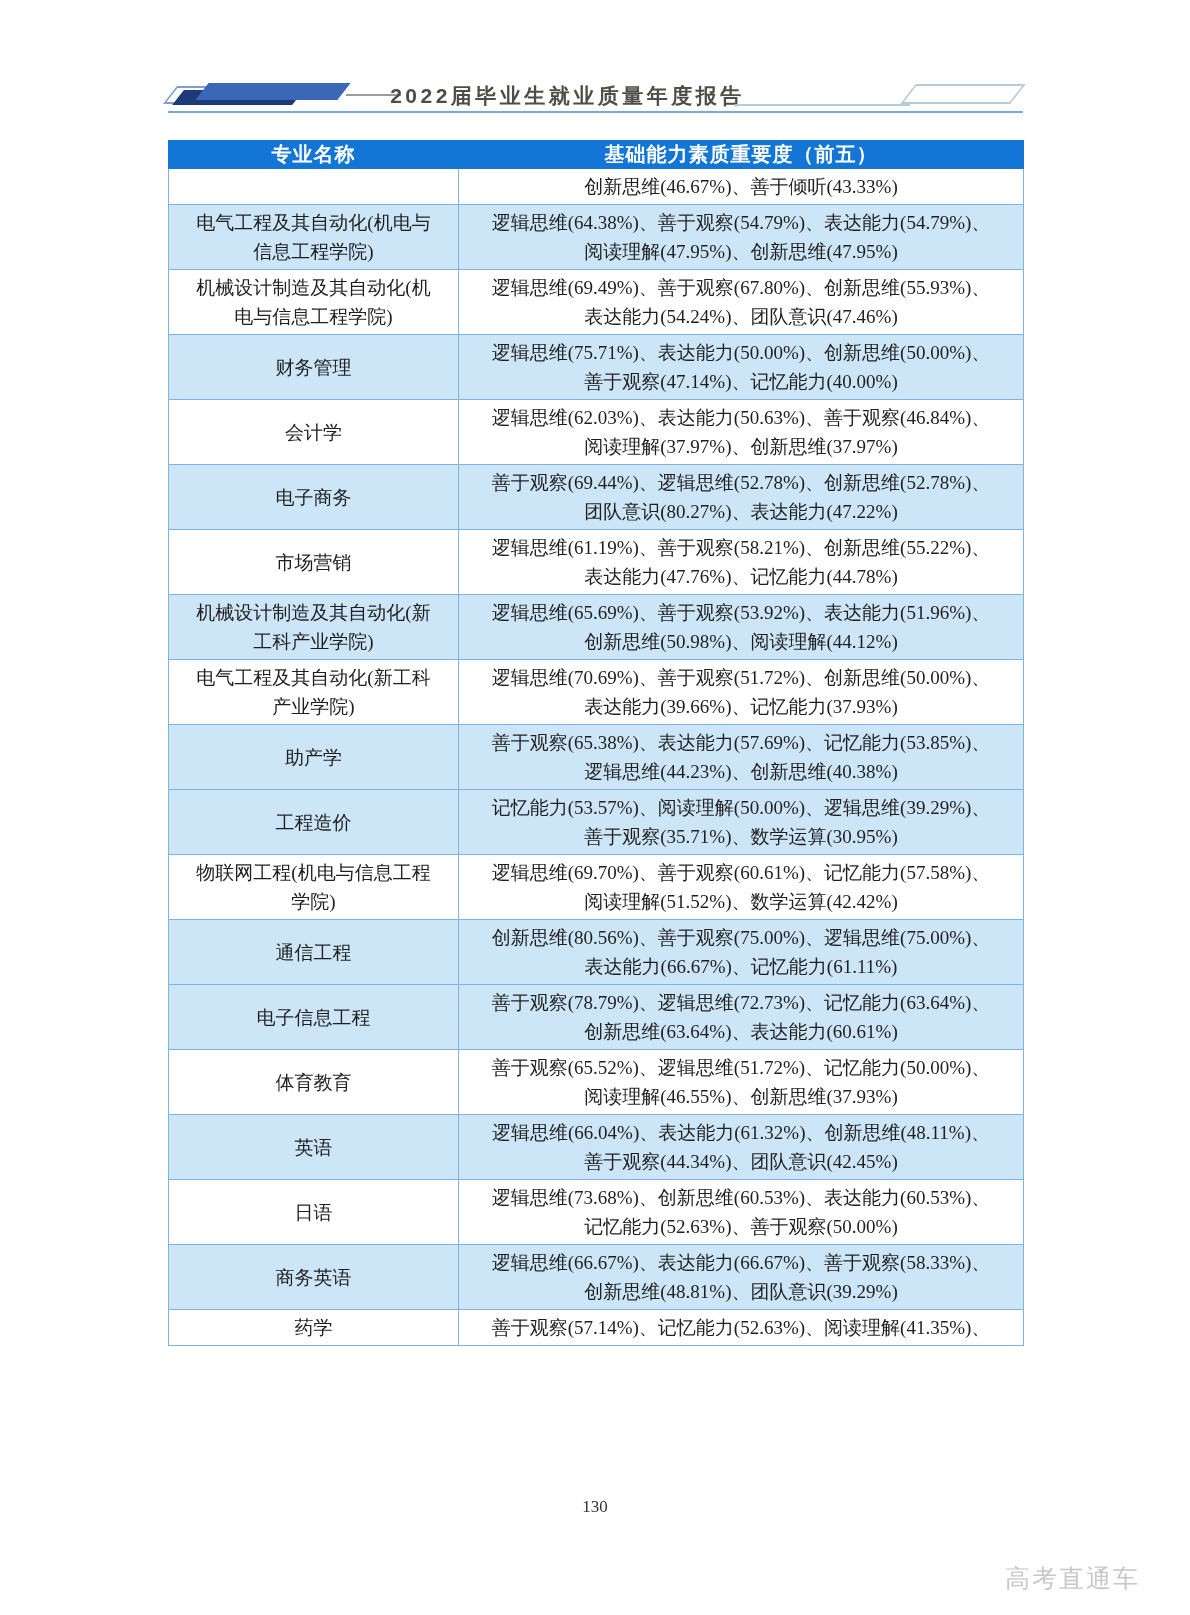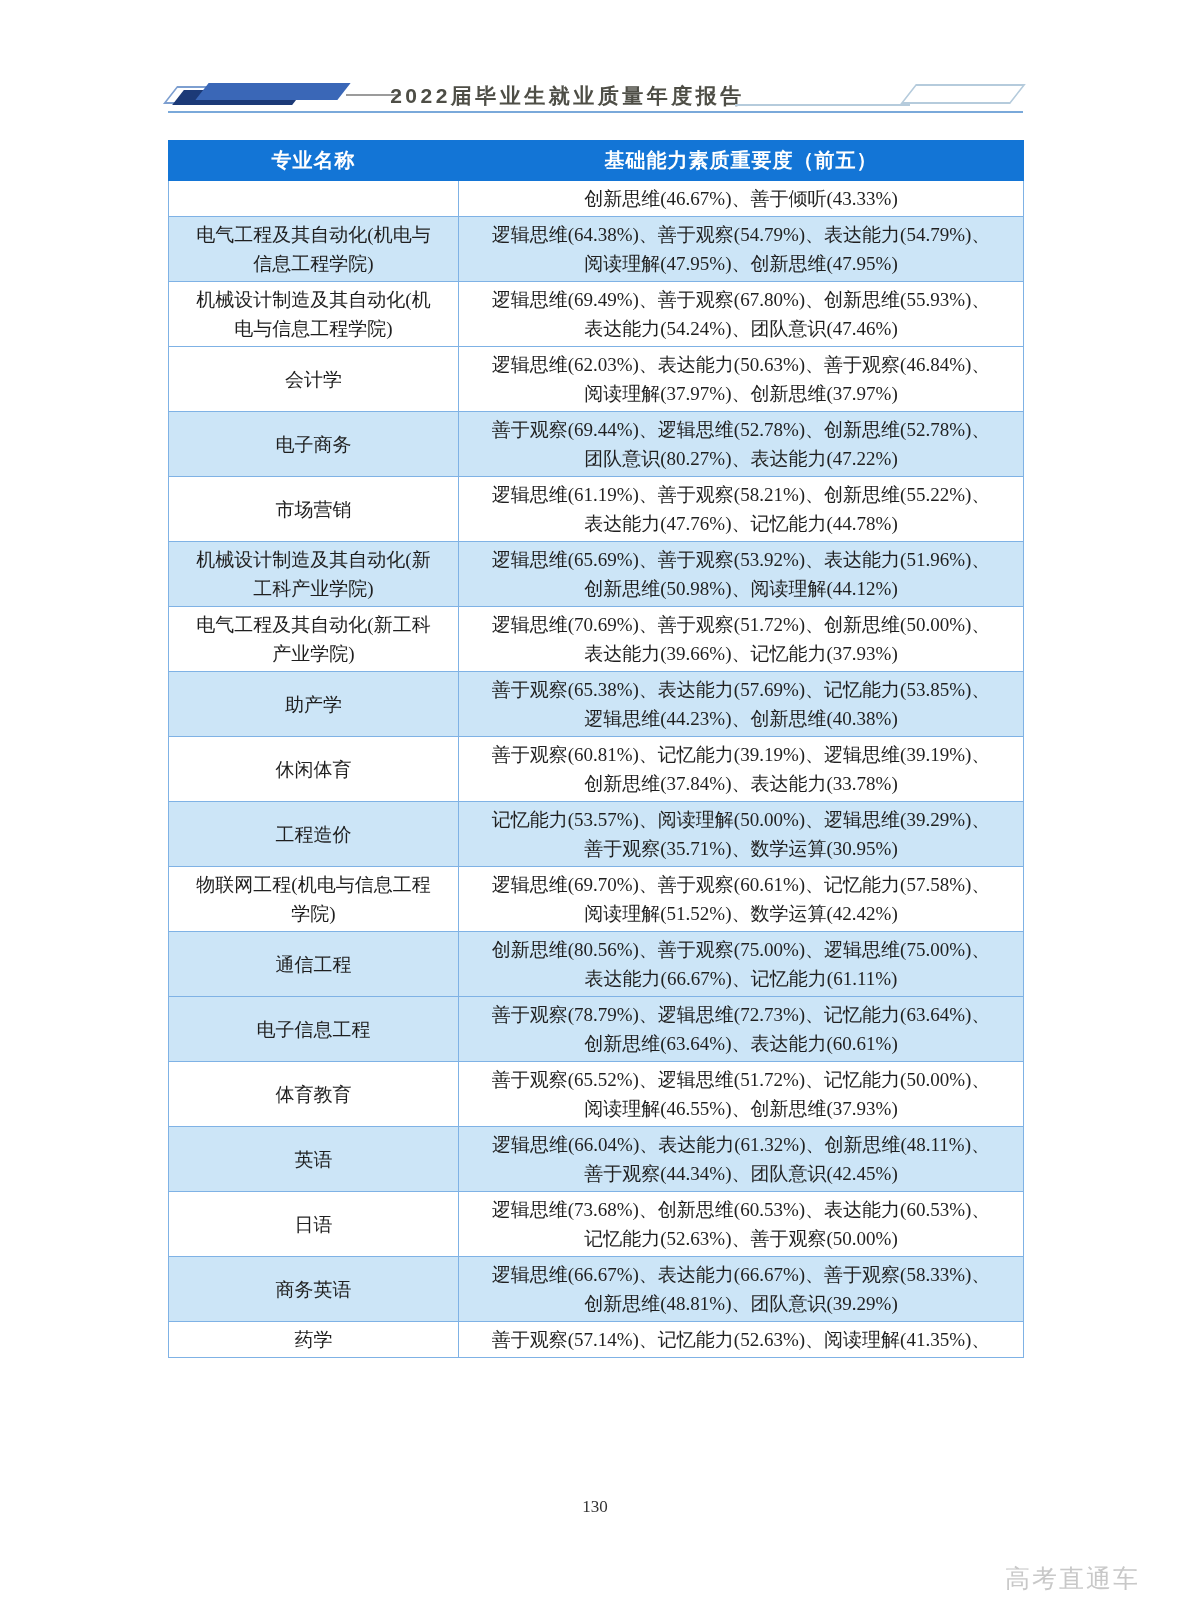--- a/index.html
+++ b/index.html
@@ -120,21 +120,21 @@
   }
   .ability-table col.c-major { width: 290px; }
   .ability-table col.c-abilities { width: 565px; }
   .ability-table th {
     background: var(--header-bg);
     color: #ffffff;
     font-family: "Liberation Sans", "DejaVu Sans", sans-serif;
     font-weight: bold;
     font-size: 20px;
     letter-spacing: 1px;
-    height: 40px;
+    height: 28px;
     border: 1px solid var(--header-bg);
     vertical-align: middle;
   }
   .ability-table td {
     border: 1px solid var(--border);
     font-size: 19px;
     line-height: 29px;
     padding: 3px 24px;
     text-align: center;
     vertical-align: middle;
@@ -194,20 +194,24 @@
     <td class="abilities">创新思维(46.67%)、善于倾听(43.33%)</td>
   </tr>
       <tr class="alt">
     <td class="major">电气工程及其自动化(机电与信息工程学院)</td>
     <td class="abilities">逻辑思维(64.38%)、善于观察(54.79%)、表达能力(54.79%)、阅读理解(47.95%)、创新思维(47.95%)</td>
   </tr>
       <tr>
     <td class="major">机械设计制造及其自动化(机电与信息工程学院)</td>
     <td class="abilities">逻辑思维(69.49%)、善于观察(67.80%)、创新思维(55.93%)、表达能力(54.24%)、团队意识(47.46%)</td>
   </tr>
+      <tr class="alt">
+    <td class="major">财务管理</td>
+    <td class="abilities">逻辑思维(75.71%)、表达能力(50.00%)、创新思维(50.00%)、善于观察(47.14%)、记忆能力(40.00%)</td>
+  </tr>
       <tr>
     <td class="major">会计学</td>
     <td class="abilities">逻辑思维(62.03%)、表达能力(50.63%)、善于观察(46.84%)、阅读理解(37.97%)、创新思维(37.97%)</td>
   </tr>
       <tr class="alt">
     <td class="major">电子商务</td>
     <td class="abilities">善于观察(69.44%)、逻辑思维(52.78%)、创新思维(52.78%)、团队意识(80.27%)、表达能力(47.22%)</td>
   </tr>
       <tr>
     <td class="major">市场营销</td>
@@ -218,24 +222,20 @@
     <td class="abilities">逻辑思维(65.69%)、善于观察(53.92%)、表达能力(51.96%)、创新思维(50.98%)、阅读理解(44.12%)</td>
   </tr>
       <tr>
     <td class="major">电气工程及其自动化(新工科产业学院)</td>
     <td class="abilities">逻辑思维(70.69%)、善于观察(51.72%)、创新思维(50.00%)、表达能力(39.66%)、记忆能力(37.93%)</td>
   </tr>
       <tr class="alt">
     <td class="major">助产学</td>
     <td class="abilities">善于观察(65.38%)、表达能力(57.69%)、记忆能力(53.85%)、逻辑思维(44.23%)、创新思维(40.38%)</td>
   </tr>
-      <tr>
-    <td class="major">休闲体育</td>
-    <td class="abilities">善于观察(60.81%)、记忆能力(39.19%)、逻辑思维(39.19%)、创新思维(37.84%)、表达能力(33.78%)</td>
-  </tr>
       <tr class="alt">
     <td class="major">工程造价</td>
     <td class="abilities">记忆能力(53.57%)、阅读理解(50.00%)、逻辑思维(39.29%)、善于观察(35.71%)、数学运算(30.95%)</td>
   </tr>
       <tr>
     <td class="major">物联网工程(机电与信息工程学院)</td>
     <td class="abilities">逻辑思维(69.70%)、善于观察(60.61%)、记忆能力(57.58%)、阅读理解(51.52%)、数学运算(42.42%)</td>
   </tr>
       <tr class="alt">
     <td class="major">通信工程</td>

